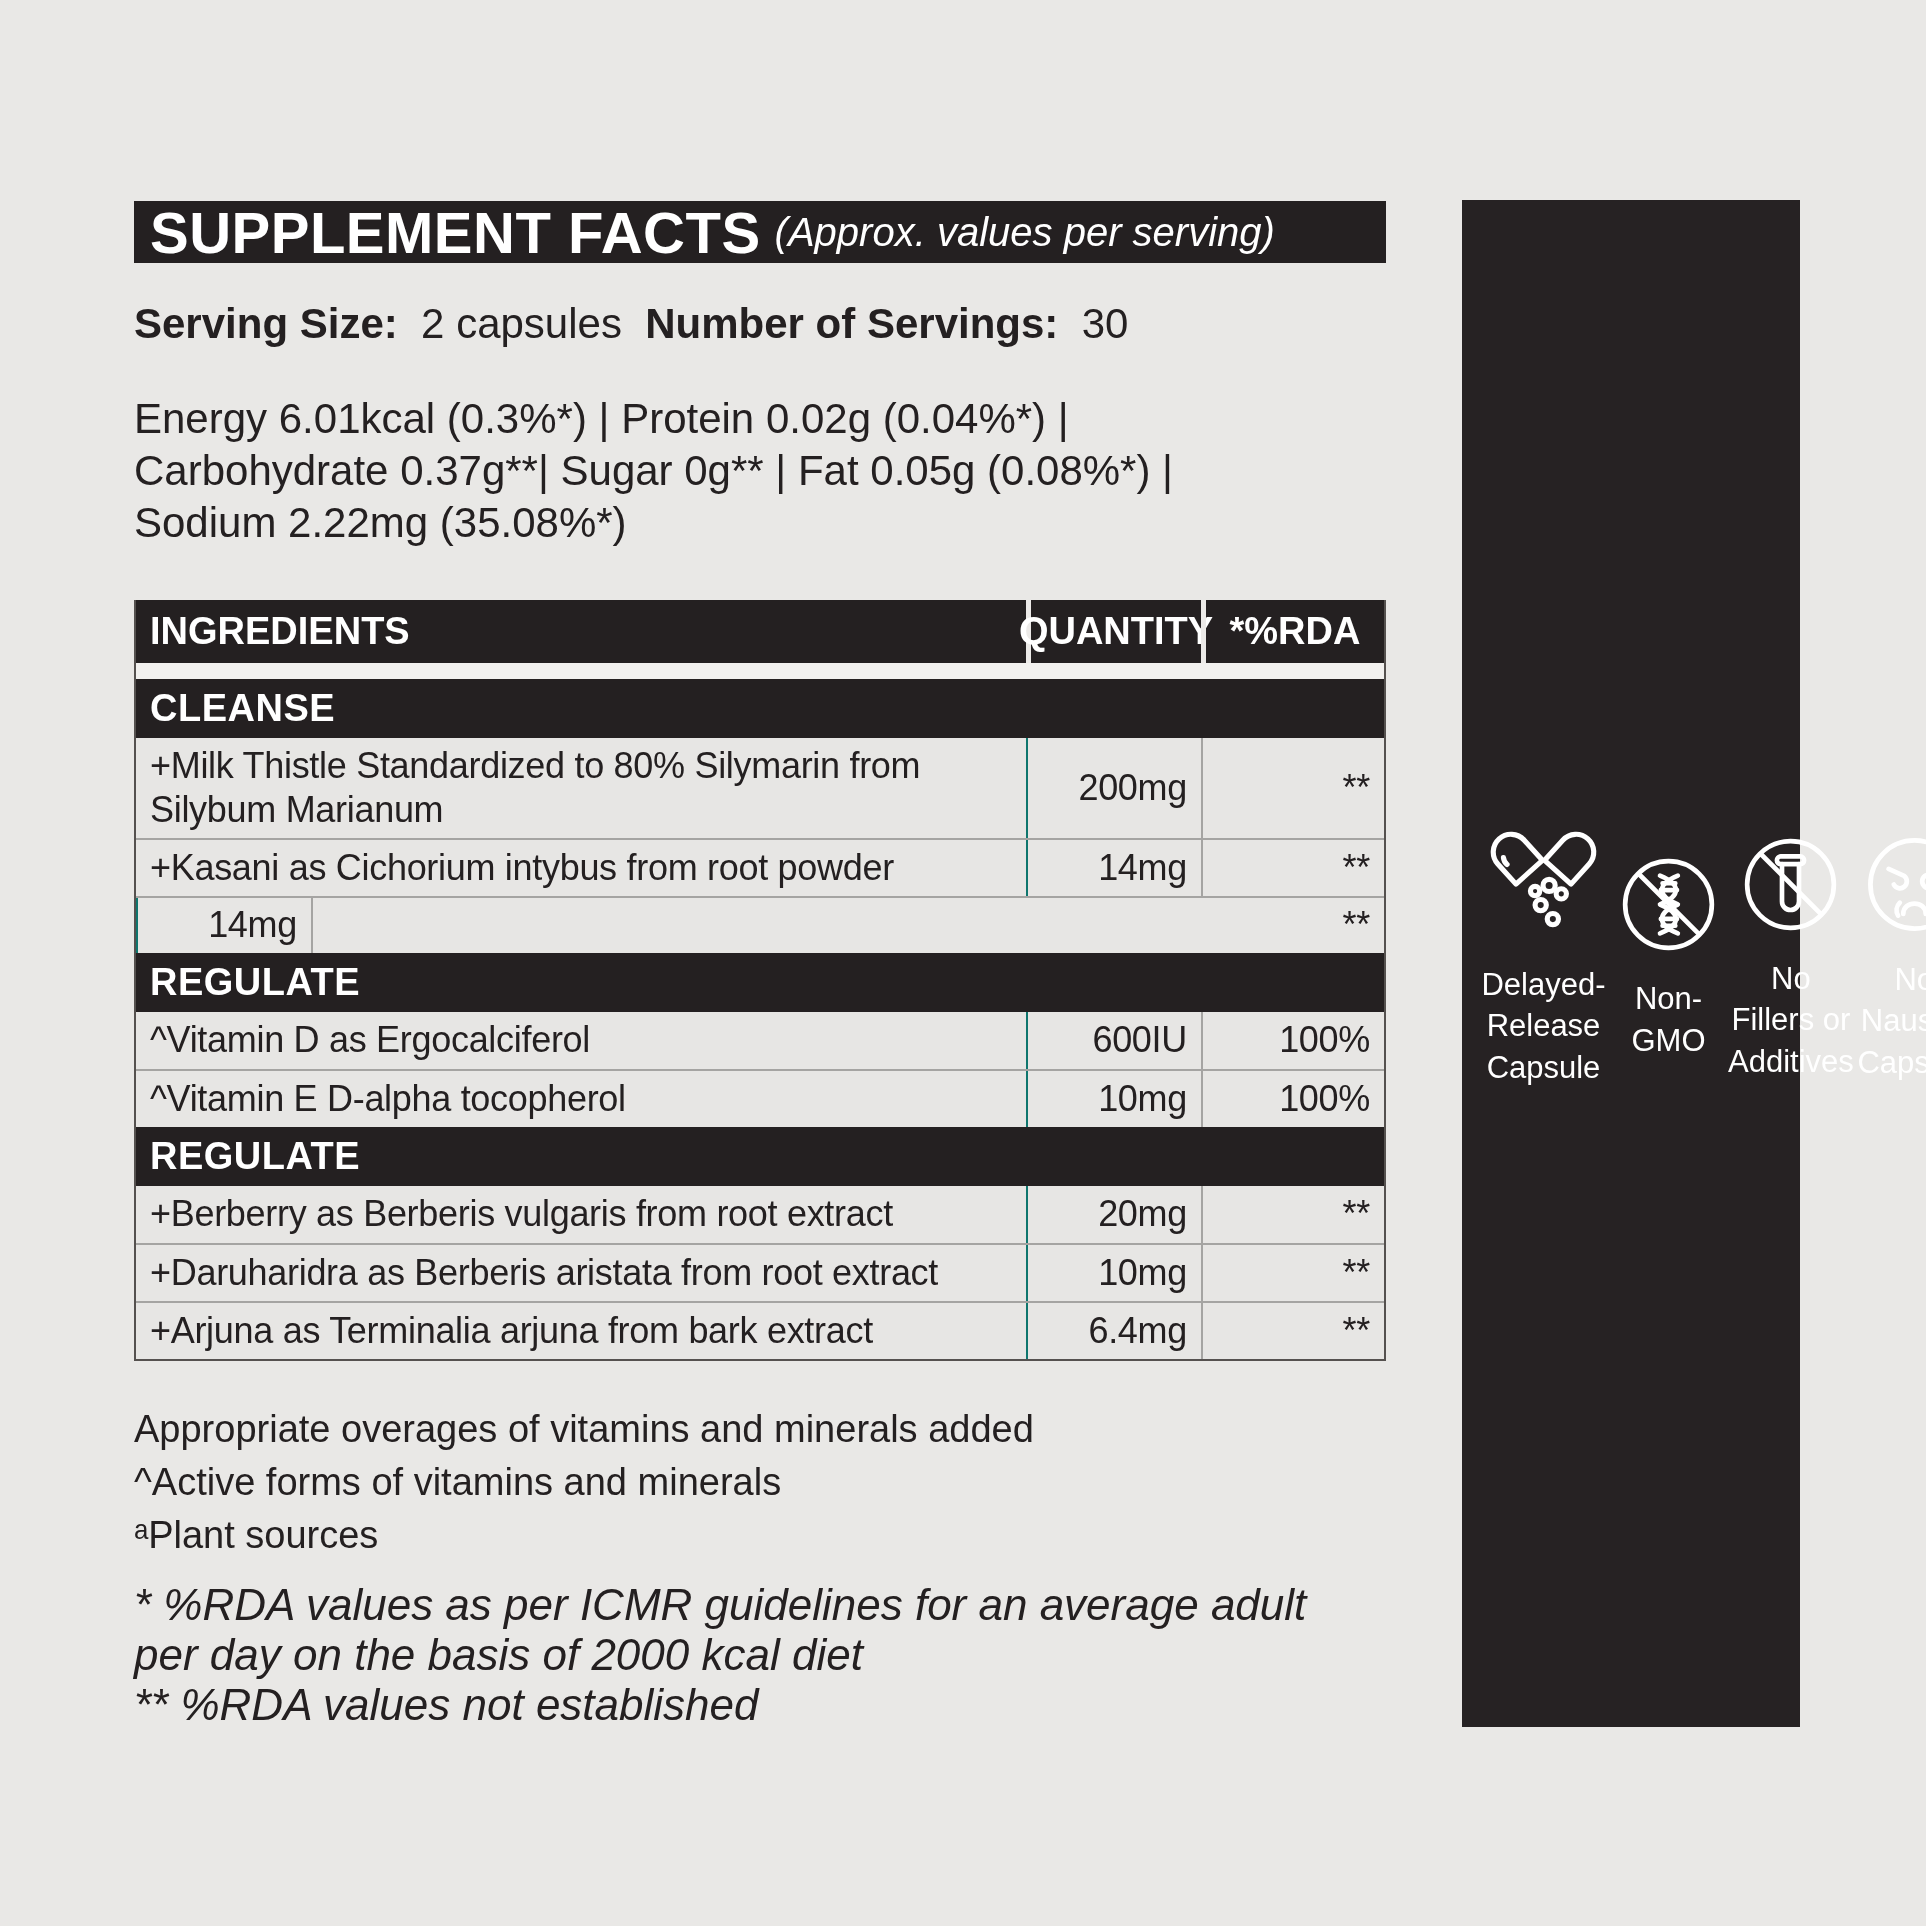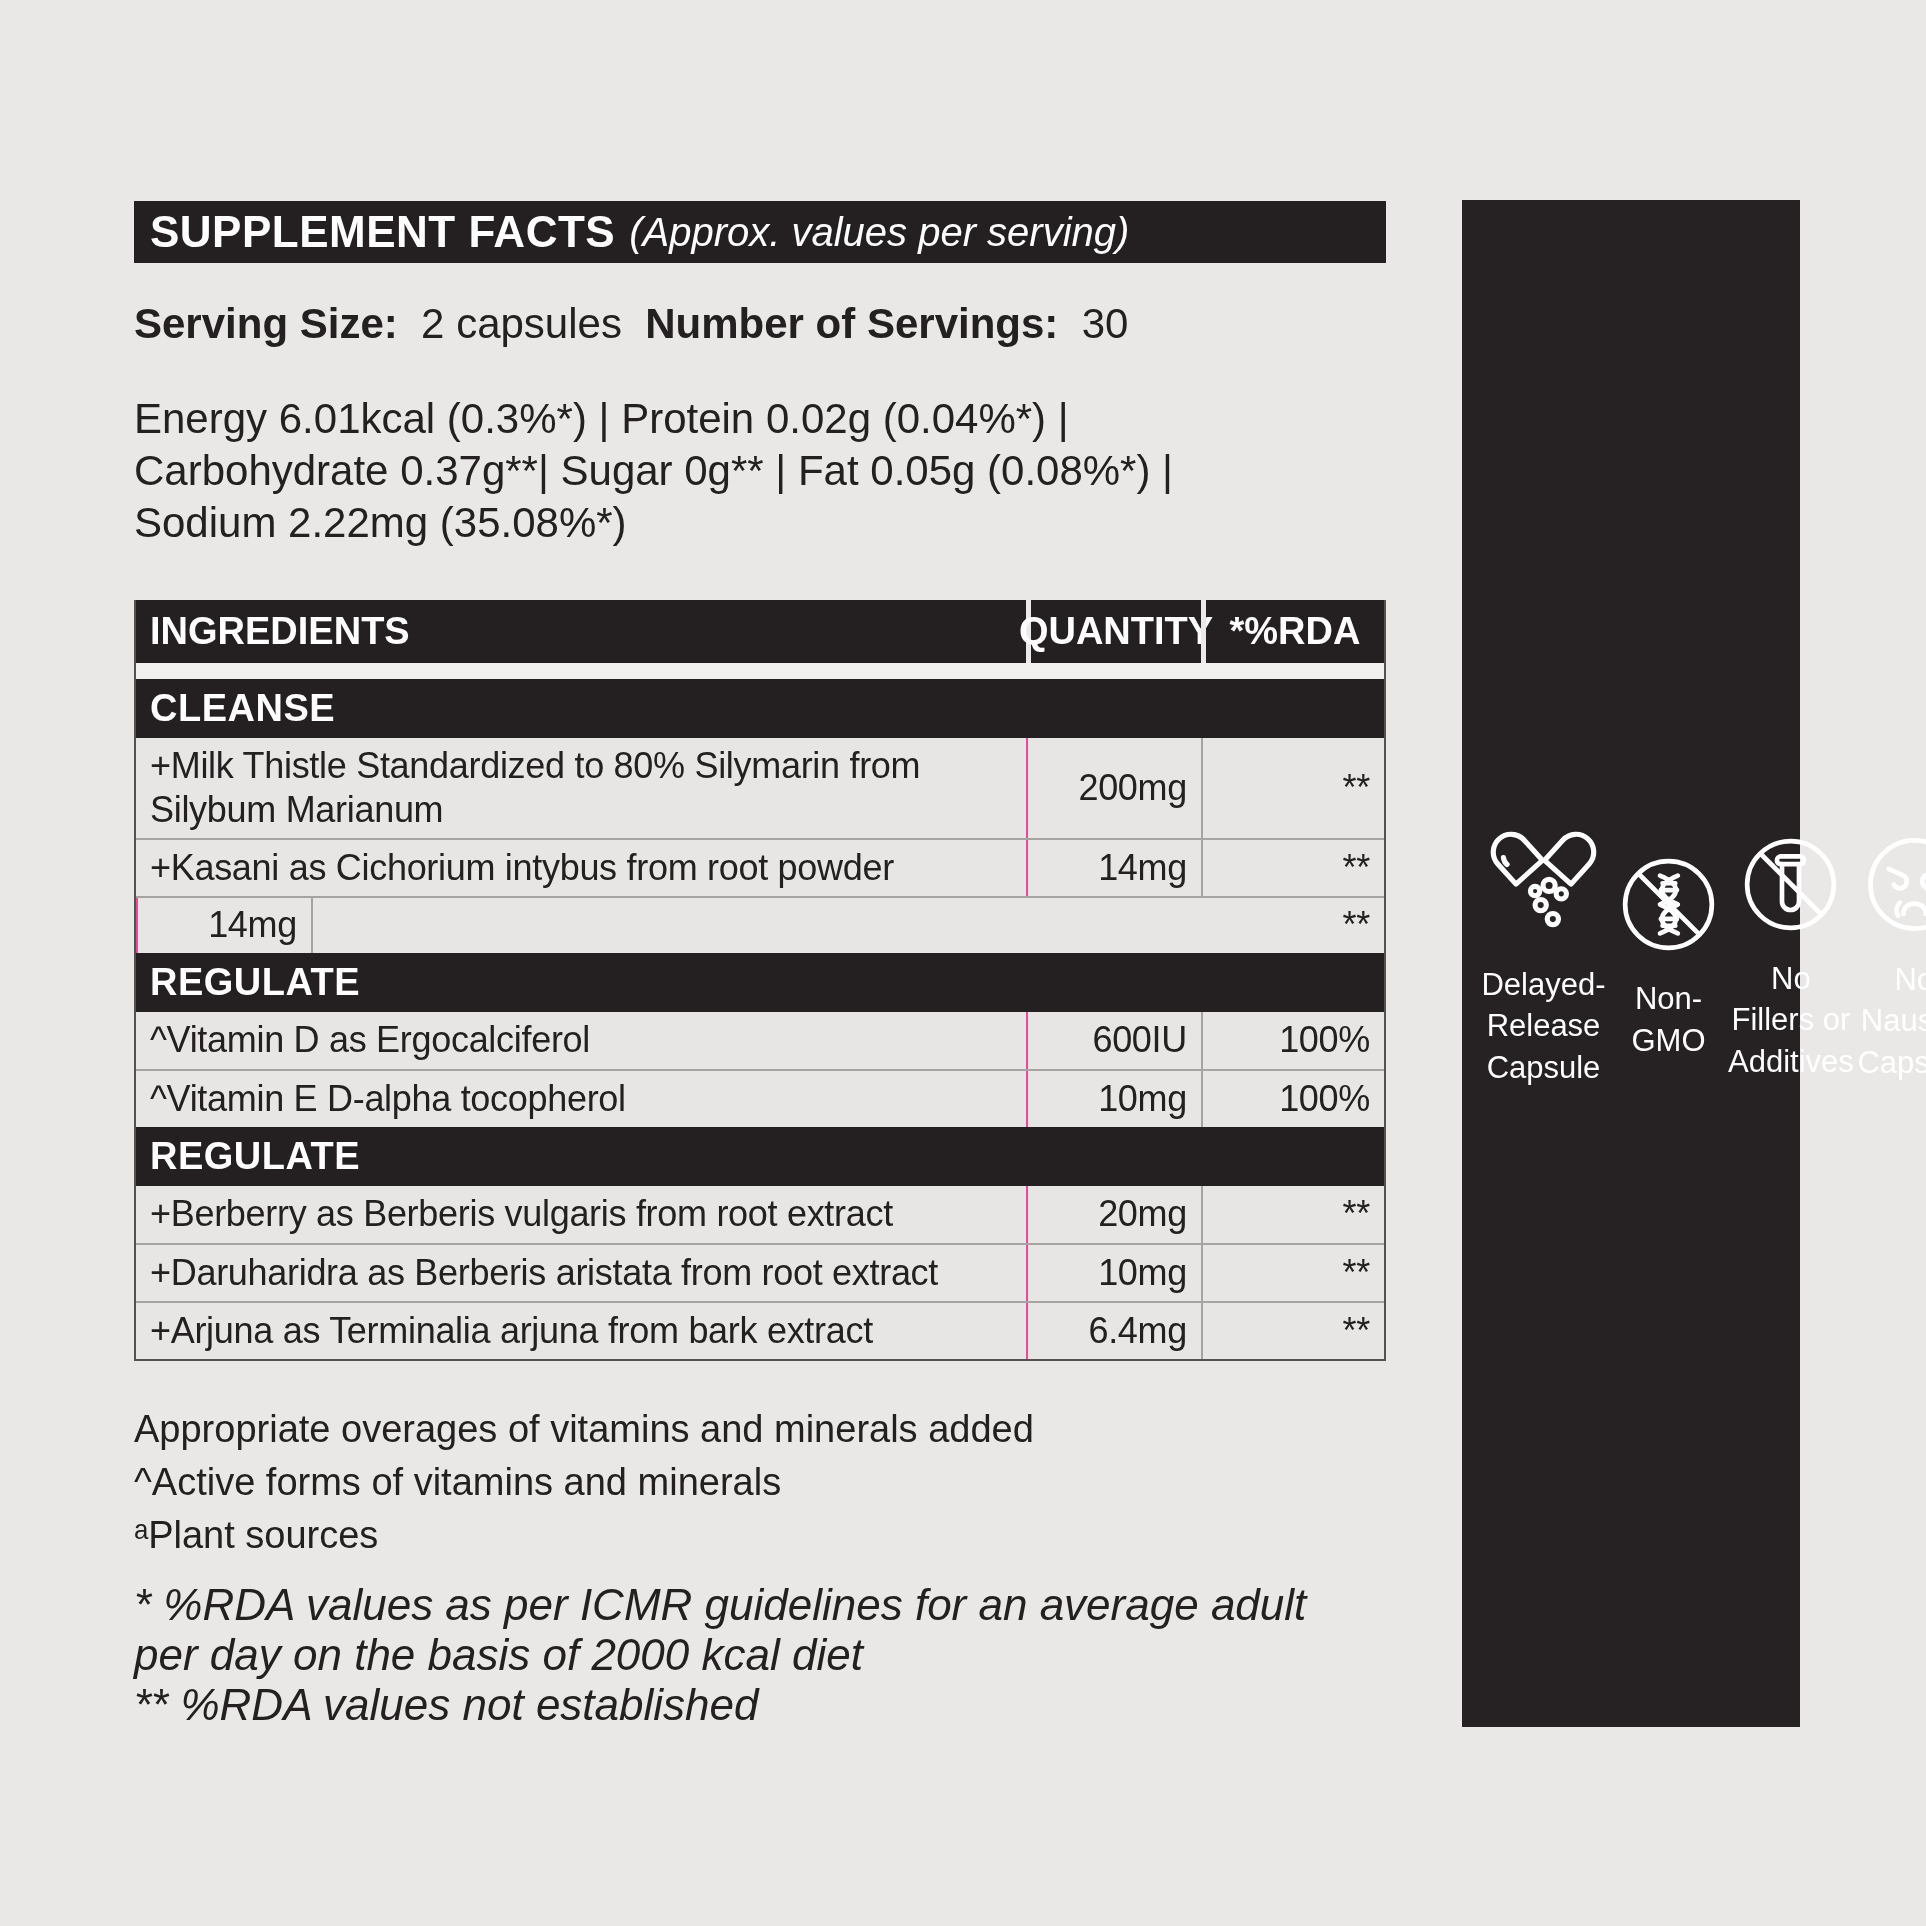--- a/index.html
+++ b/index.html
@@ -3,40 +3,40 @@
 <meta charset="utf-8">
 <style>
   html,body{margin:0;padding:0;background:#e9e8e6;}
   .canvas{
     position:relative;width:1927px;height:1927px;background:#e9e8e6;overflow:hidden;
     font-family:"Liberation Sans","DejaVu Sans",sans-serif;color:#242021;
   }
   
   .main{position:absolute;left:134px;top:201px;width:1252px;}
   .title-bar{height:62px;background:#242021;display:flex;align-items:center;}
-  .title-main{color:#fff;font-weight:800;font-size:44px;letter-spacing:0.5px;padding-left:16px;white-space:nowrap;}
+  .title-main{color:#fff;font-weight:800;font-size:58px;letter-spacing:0.5px;padding-left:16px;white-space:nowrap;}
   .title-sub{color:#fff;font-style:italic;font-size:40px;margin-left:14px;white-space:nowrap;}
   .serving-line{margin-top:36px;font-size:42px;line-height:1.18;white-space:nowrap;}
   .serving-line .b{font-weight:800;}
   .nutrition{margin-top:44px;font-size:42px;line-height:52px;}
   .nutrition div{white-space:nowrap;}
   
   .table{margin-top:51px;border-left:2px solid #55514f;border-right:2px solid #55514f;border-bottom:2px solid #55514f;box-sizing:border-box;}
   .t-head{display:flex;background:#242021;color:#fff;font-weight:800;font-size:38px;height:63px;box-sizing:border-box;}
   .t-head .c1{display:flex;align-items:center;padding-left:14px;}
   .t-head .c2,.t-head .c3{display:flex;align-items:center;justify-content:center;border-left:5px solid #eceae8;box-sizing:border-box;}
   .c1{width:890px;box-sizing:border-box;}
   .c2{width:175px;box-sizing:border-box;}
   .c3{width:153px;box-sizing:border-box;flex:1;}
   .t-gap{height:16px;background:#f2f1ef;}
   .t-section{height:59px;background:#242021;color:#fff;font-weight:800;font-size:38px;display:flex;align-items:center;padding-left:14px;letter-spacing:0.5px;}
   .t-row{display:flex;background:#e7e6e4;border-top:2px solid #a5a4a2;min-height:57px;box-sizing:border-box;font-size:36px;letter-spacing:-0.3px;}
   .t-row:first-of-type{border-top:none;}
   .t-row .c1{display:flex;align-items:center;padding:6px 10px 6px 14px;line-height:44px;}
-  .t-row .c2{display:flex;align-items:center;justify-content:flex-end;padding-right:14px;border-left:2px solid #ec4899;}
+  .t-row .c2{display:flex;align-items:center;justify-content:flex-end;padding-right:14px;border-left:2px solid #0f766e;}
   .t-row .c3{display:flex;align-items:center;justify-content:flex-end;padding-right:14px;border-left:2px solid #a5a4a2;}
   .no-top{border-top:none!important;}
   
   .footnotes{margin-top:42px;font-size:38px;line-height:53px;}
   .disclaimer{margin-top:18px;font-size:44px;line-height:50px;max-width:1247px;font-style:italic;}
   .disclaimer .p1{max-width:1247px;}
   
   .sidebar{
     position:absolute;left:1462px;top:200px;width:338px;height:1527px;background:#262223;
     display:flex;flex-direction:row;align-items:center;justify-content:space-between;

